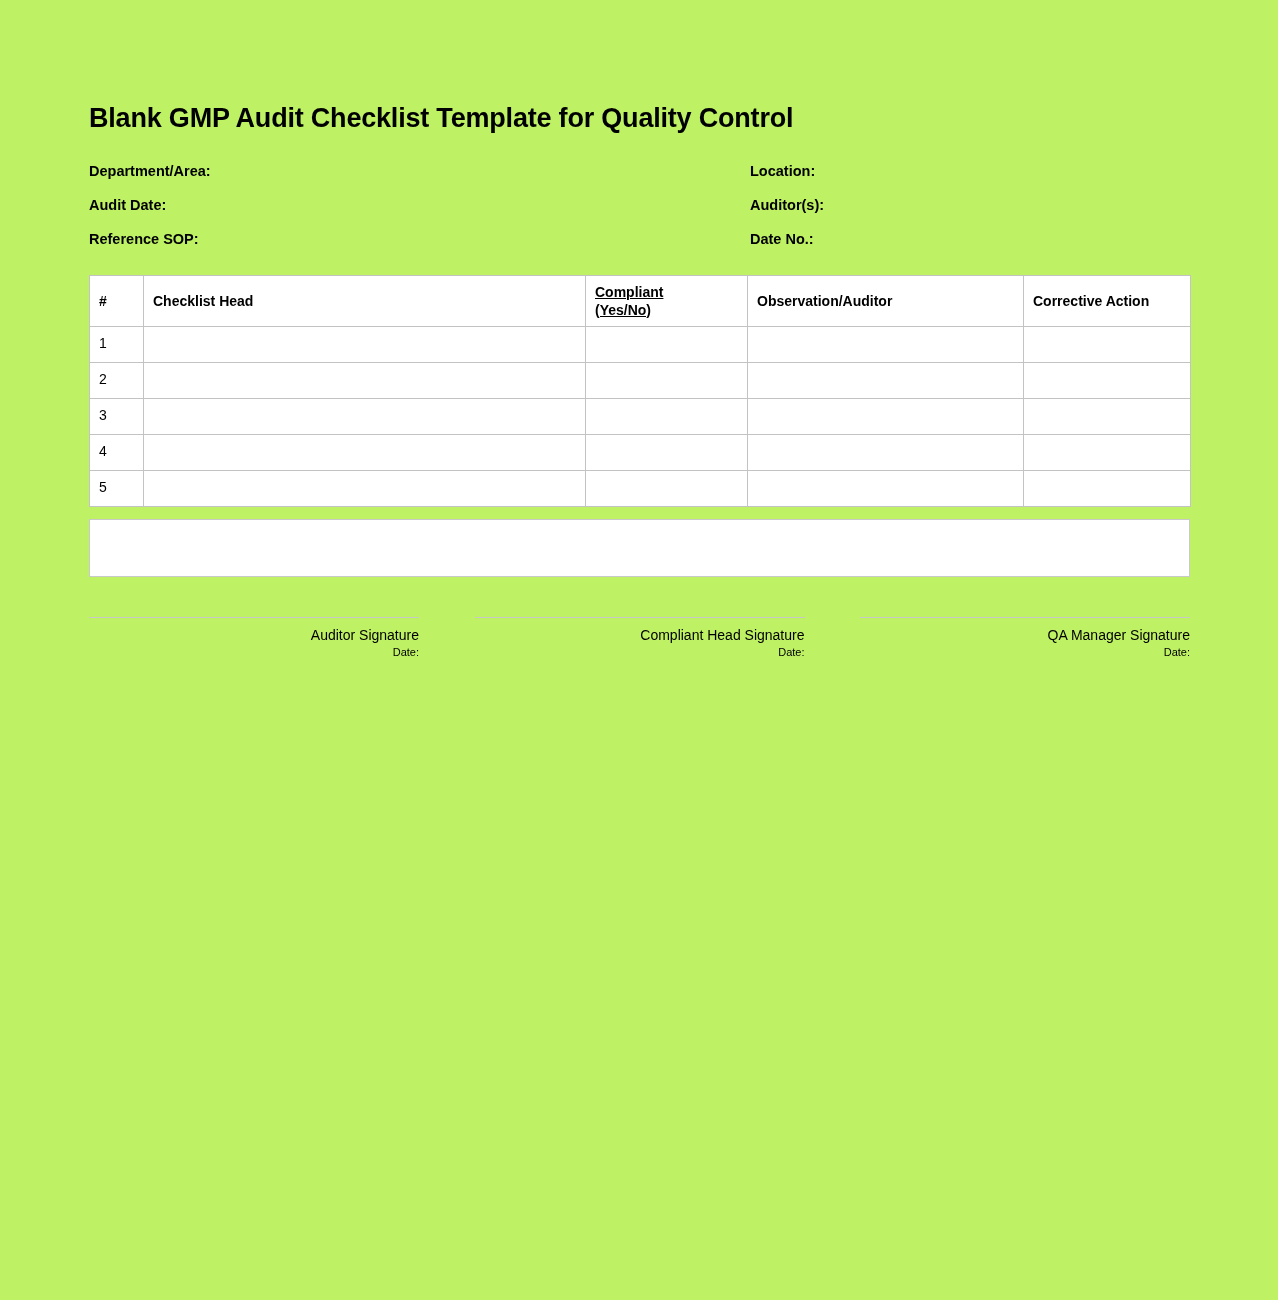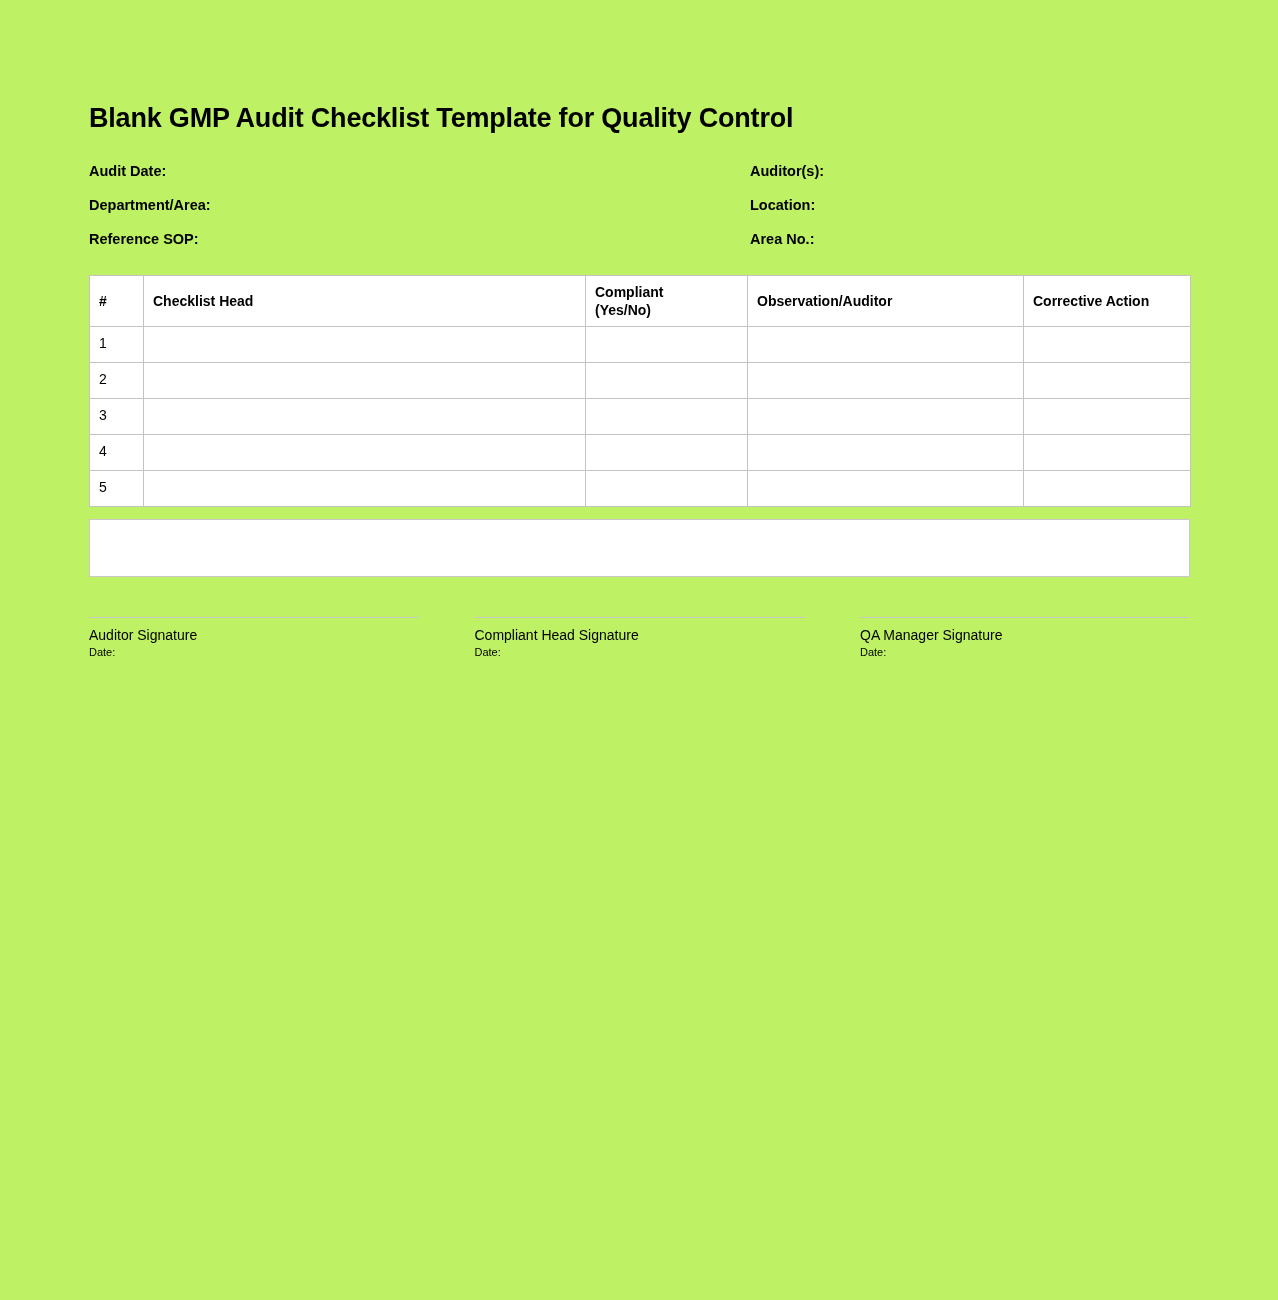--- a/index.html
+++ b/index.html
@@ -102,21 +102,21 @@
   }
   .checklist-table td {
     height: 21px;
     font-weight: normal;
   }
   .col-num   { width: 54px; }
   .col-item  { width: 442px; }
   .col-comp  { width: 162px; }
   .col-obs   { width: 276px; }
   .col-corr  { width: 167px; }
-  .th-compliant { white-space: pre-line; }
+  .th-compliant { white-space: pre-line; text-decoration: underline; }
   .cell-num { color: #000; }
 
   
   .observations-box {
     margin-top: 12px;
     width: 1101px;
     height: 58px;
     border: 1px solid #c9c9c9;
     background: #ffffff;
     box-sizing: border-box;
@@ -124,21 +124,21 @@
 
   
   .signatures {
     margin-top: 40px;
     width: 1101px;
     display: flex;
     justify-content: space-between;
   }
   .sig-block {
     width: 330px;
-    text-align: left;
+    text-align: right;
   }
   .sig-line {
     width: 100%;
     height: 0;
     border-top: 1px solid #c9c9c9;
     margin-bottom: 9px;
   }
   .sig-name {
     font-size: 14px;
     line-height: 17px;
@@ -154,32 +154,32 @@
 <body>
 
 <div class="page">
   <div class="doc">
 
     <h1 class="doc-title">Blank GMP Audit Checklist Template for Quality Control</h1>
 
     <div class="meta">
 
       <div class="meta-row">
+        <div class="meta-label meta-col-left">Department/Area:</div>
+        <div class="meta-label meta-col-right">Location:</div>
+      </div>
+
+      <div class="meta-row">
         <div class="meta-label meta-col-left">Audit Date:</div>
         <div class="meta-label meta-col-right">Auditor(s):</div>
       </div>
 
       <div class="meta-row">
-        <div class="meta-label meta-col-left">Department/Area:</div>
-        <div class="meta-label meta-col-right">Location:</div>
-      </div>
-
-      <div class="meta-row">
         <div class="meta-label meta-col-left">Reference SOP:</div>
-        <div class="meta-label meta-col-right">Area No.:</div>
+        <div class="meta-label meta-col-right">Date No.:</div>
       </div>
 
     </div>
 
 
     <table class="checklist-table">
       <colgroup>
         <col class="col-num">
         <col class="col-item">
         <col class="col-comp">

